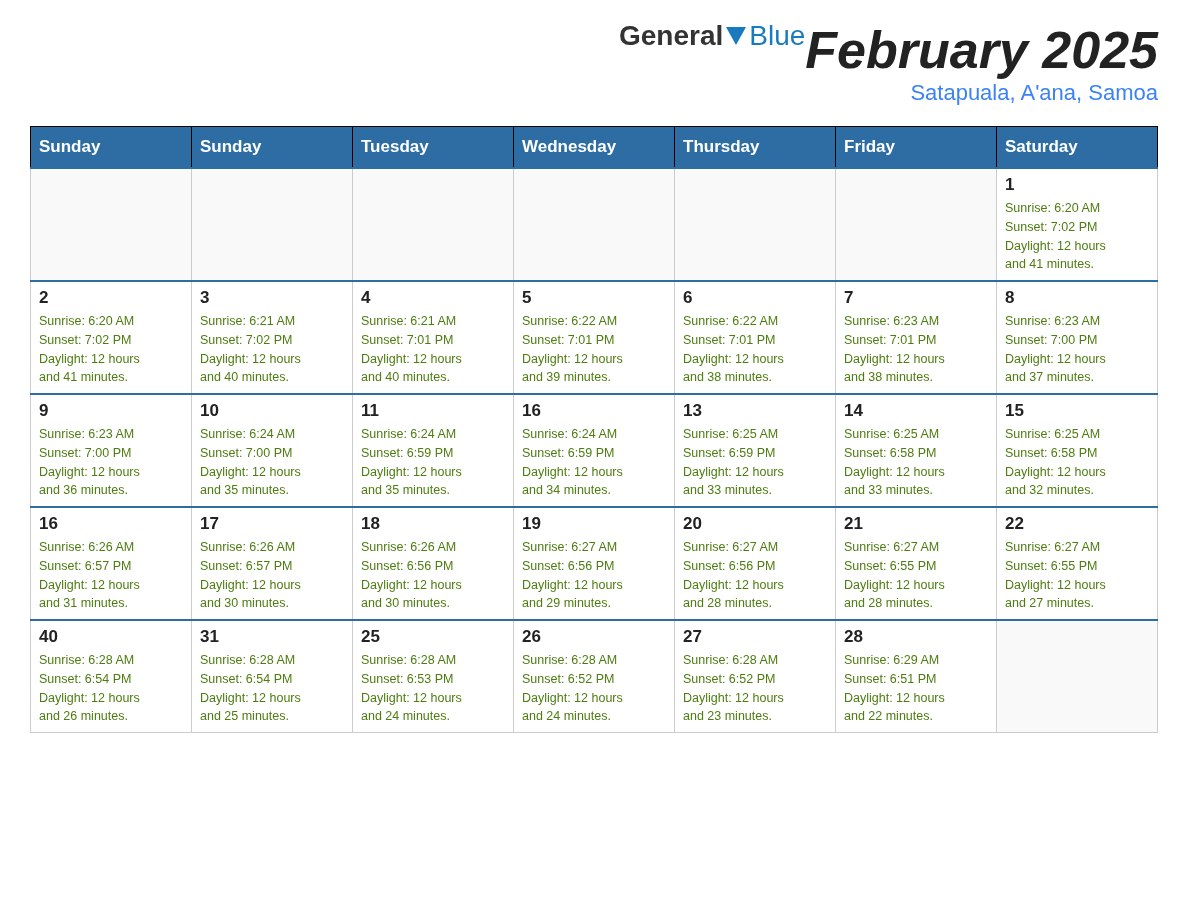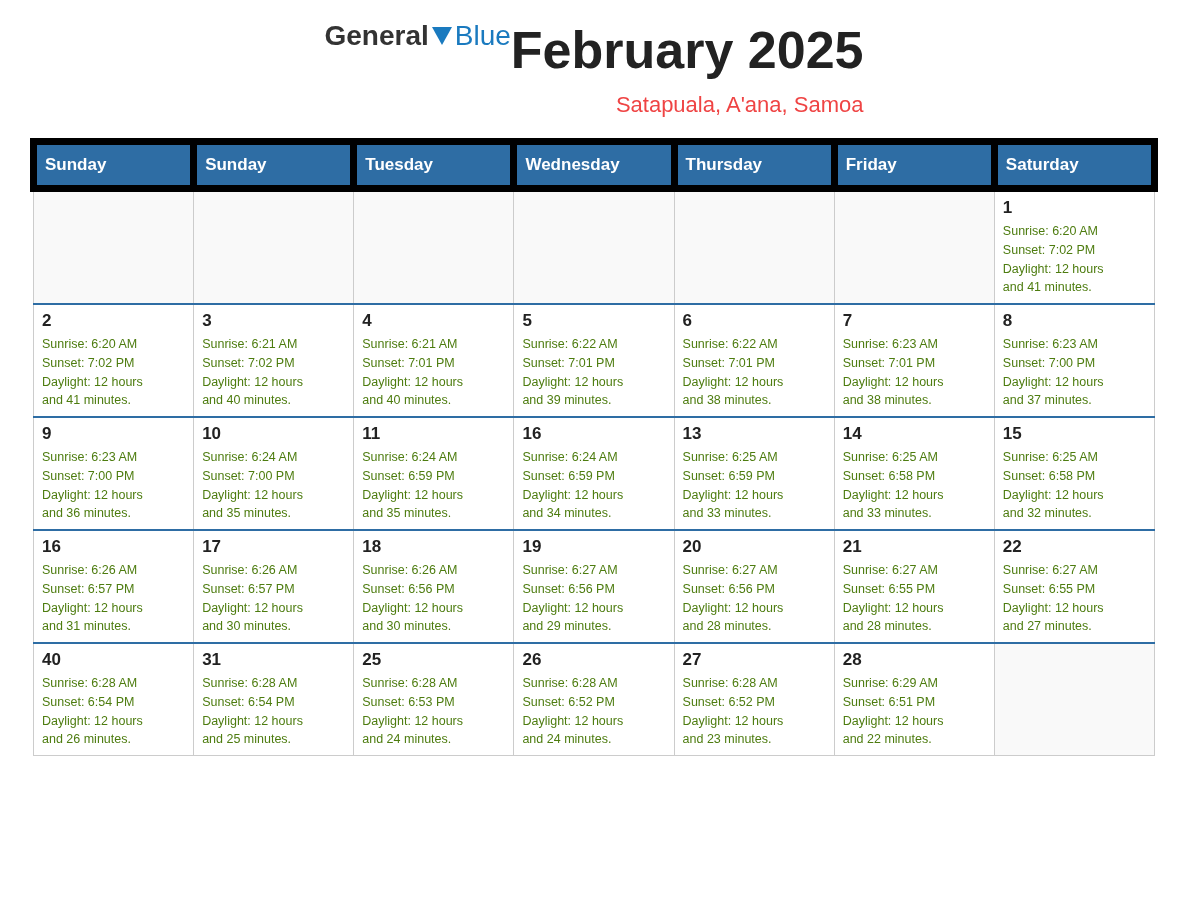--- a/index.html
+++ b/index.html
@@ -5,21 +5,21 @@
     * { box-sizing: border-box; margin: 0; padding: 0; }
     body {
       font-family: Arial, sans-serif;
       background: #fff;
       padding: 20px 30px;
       width: 1188px;
       min-height: 918px;
     }
     .header {
       display: flex;
-      justify-content: center;
+      justify-content: flex-end;
       align-items: flex-start;
       margin-bottom: 20px;
     }
     .logo {
       display: flex;
       flex-direction: column;
       align-items: flex-start;
     }
     .logo-text {
       display: flex;
@@ -42,38 +42,39 @@
       font-size: 28px;
       font-weight: normal;
     }
     .title-block {
       text-align: right;
     }
     .month-title {
       font-size: 52px;
       font-weight: bold;
       color: #222;
+      font-style: italic;
     }
     .location-title {
       font-size: 22px;
-      color: #ef4444;
-      margin-top: 12px;
+      color: #3b82f6;
+      margin-top: 0;
     }
     .calendar {
       width: 100%;
       border-collapse: collapse;
     }
     .calendar th {
       background: #2e6da4;
       color: #fff;
       padding: 10px 8px;
       font-size: 17px;
       font-weight: bold;
       text-align: left;
-      border: 7px solid #000000;
+      border: 1px solid #000000;
     }
     .calendar td {
       border: 1px solid #ccc;
       vertical-align: top;
       padding: 6px 8px;
       width: calc(100% / 7);
       min-height: 110px;
     }
     .calendar tr td {
       border-top: 2px solid #2e6da4;

